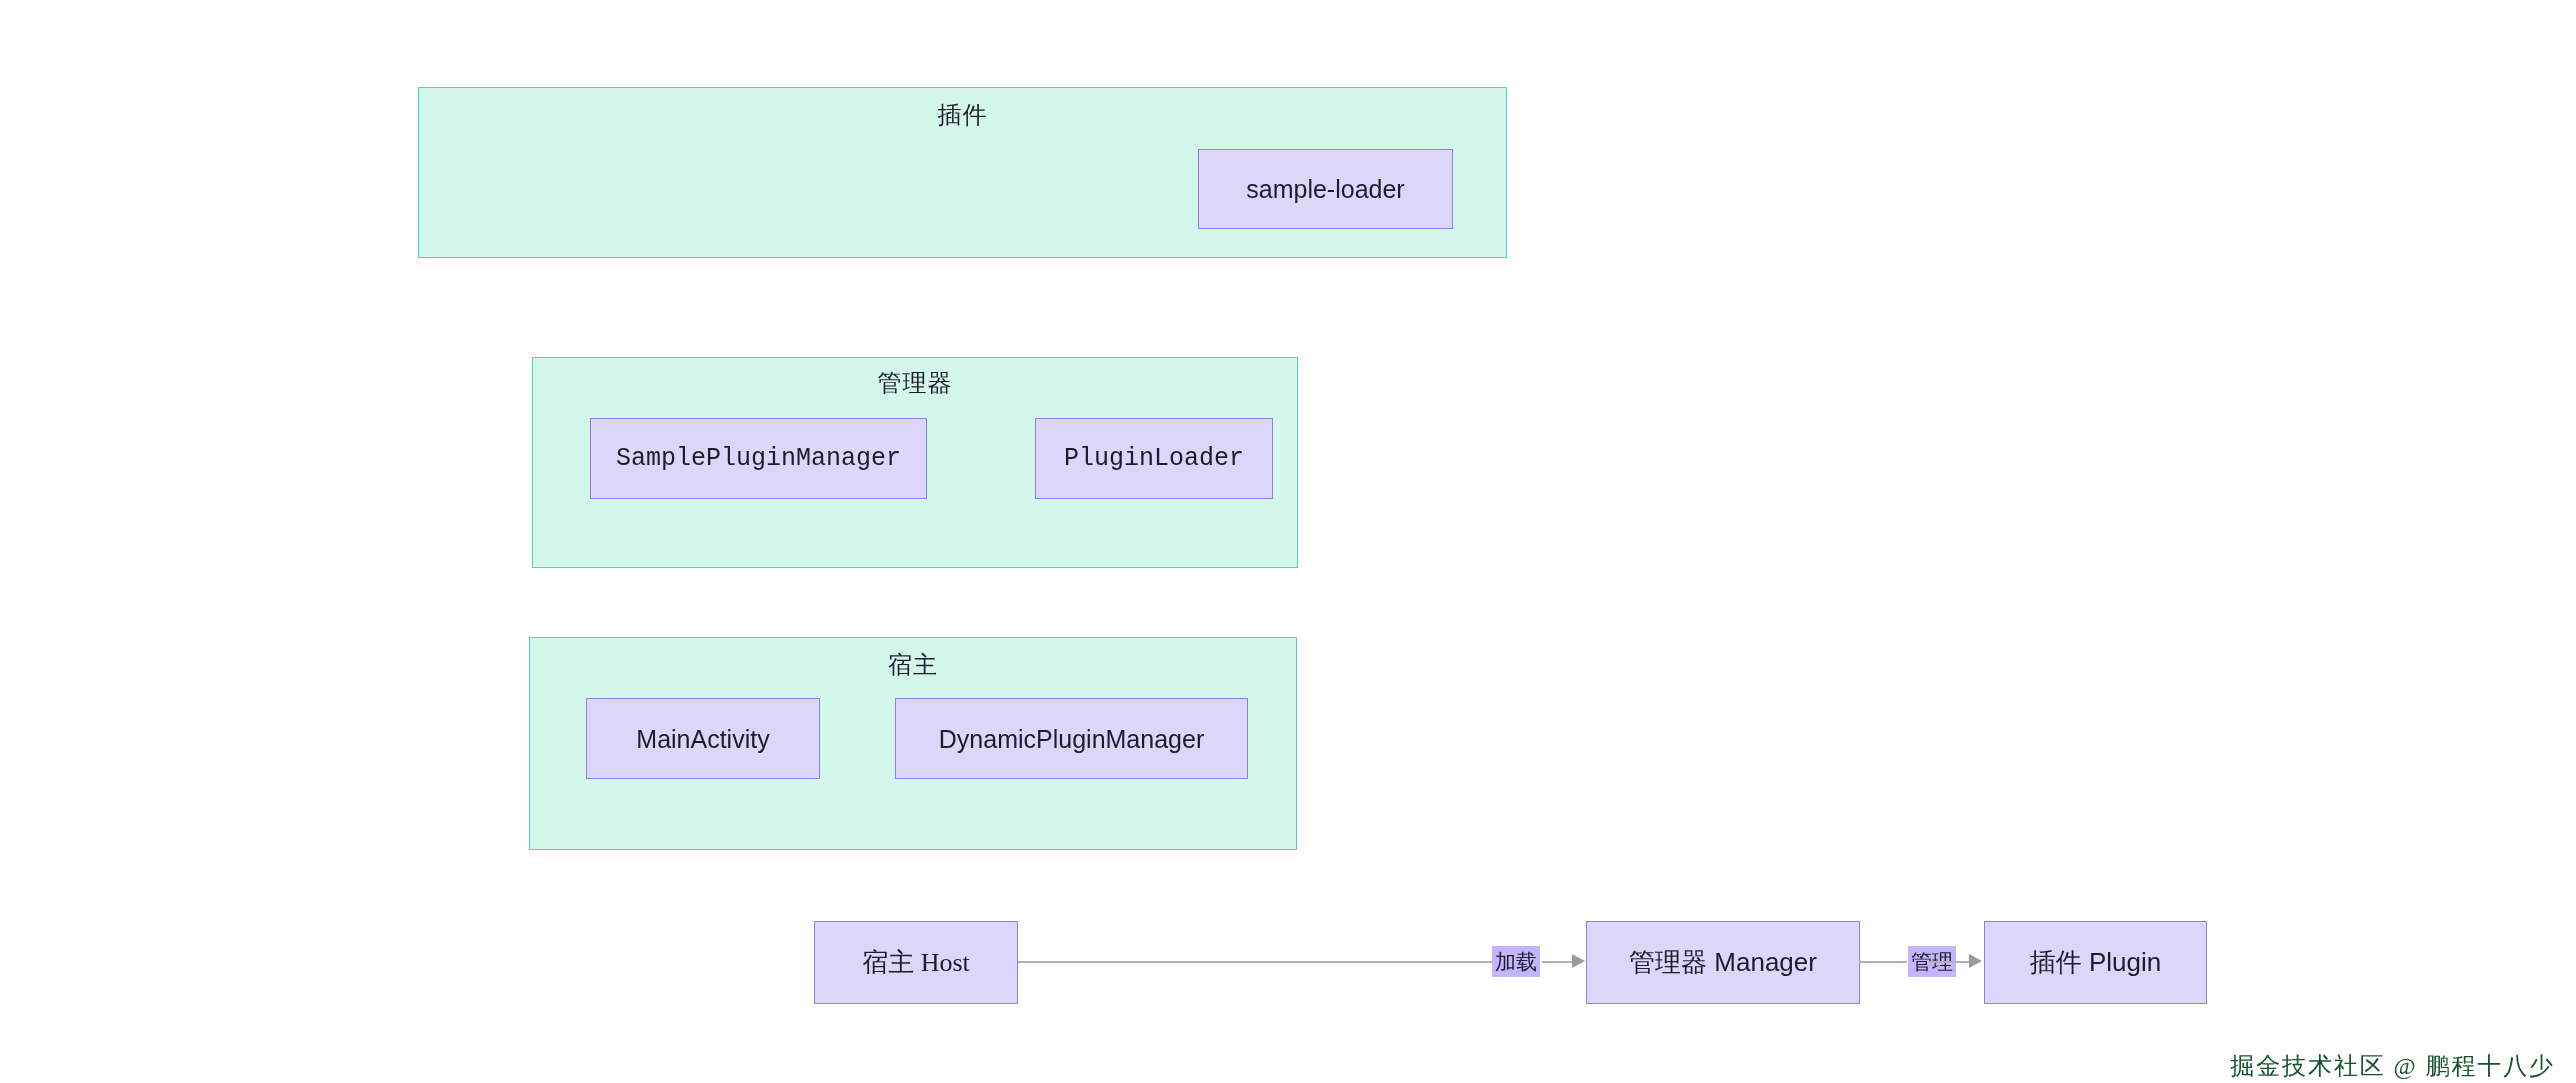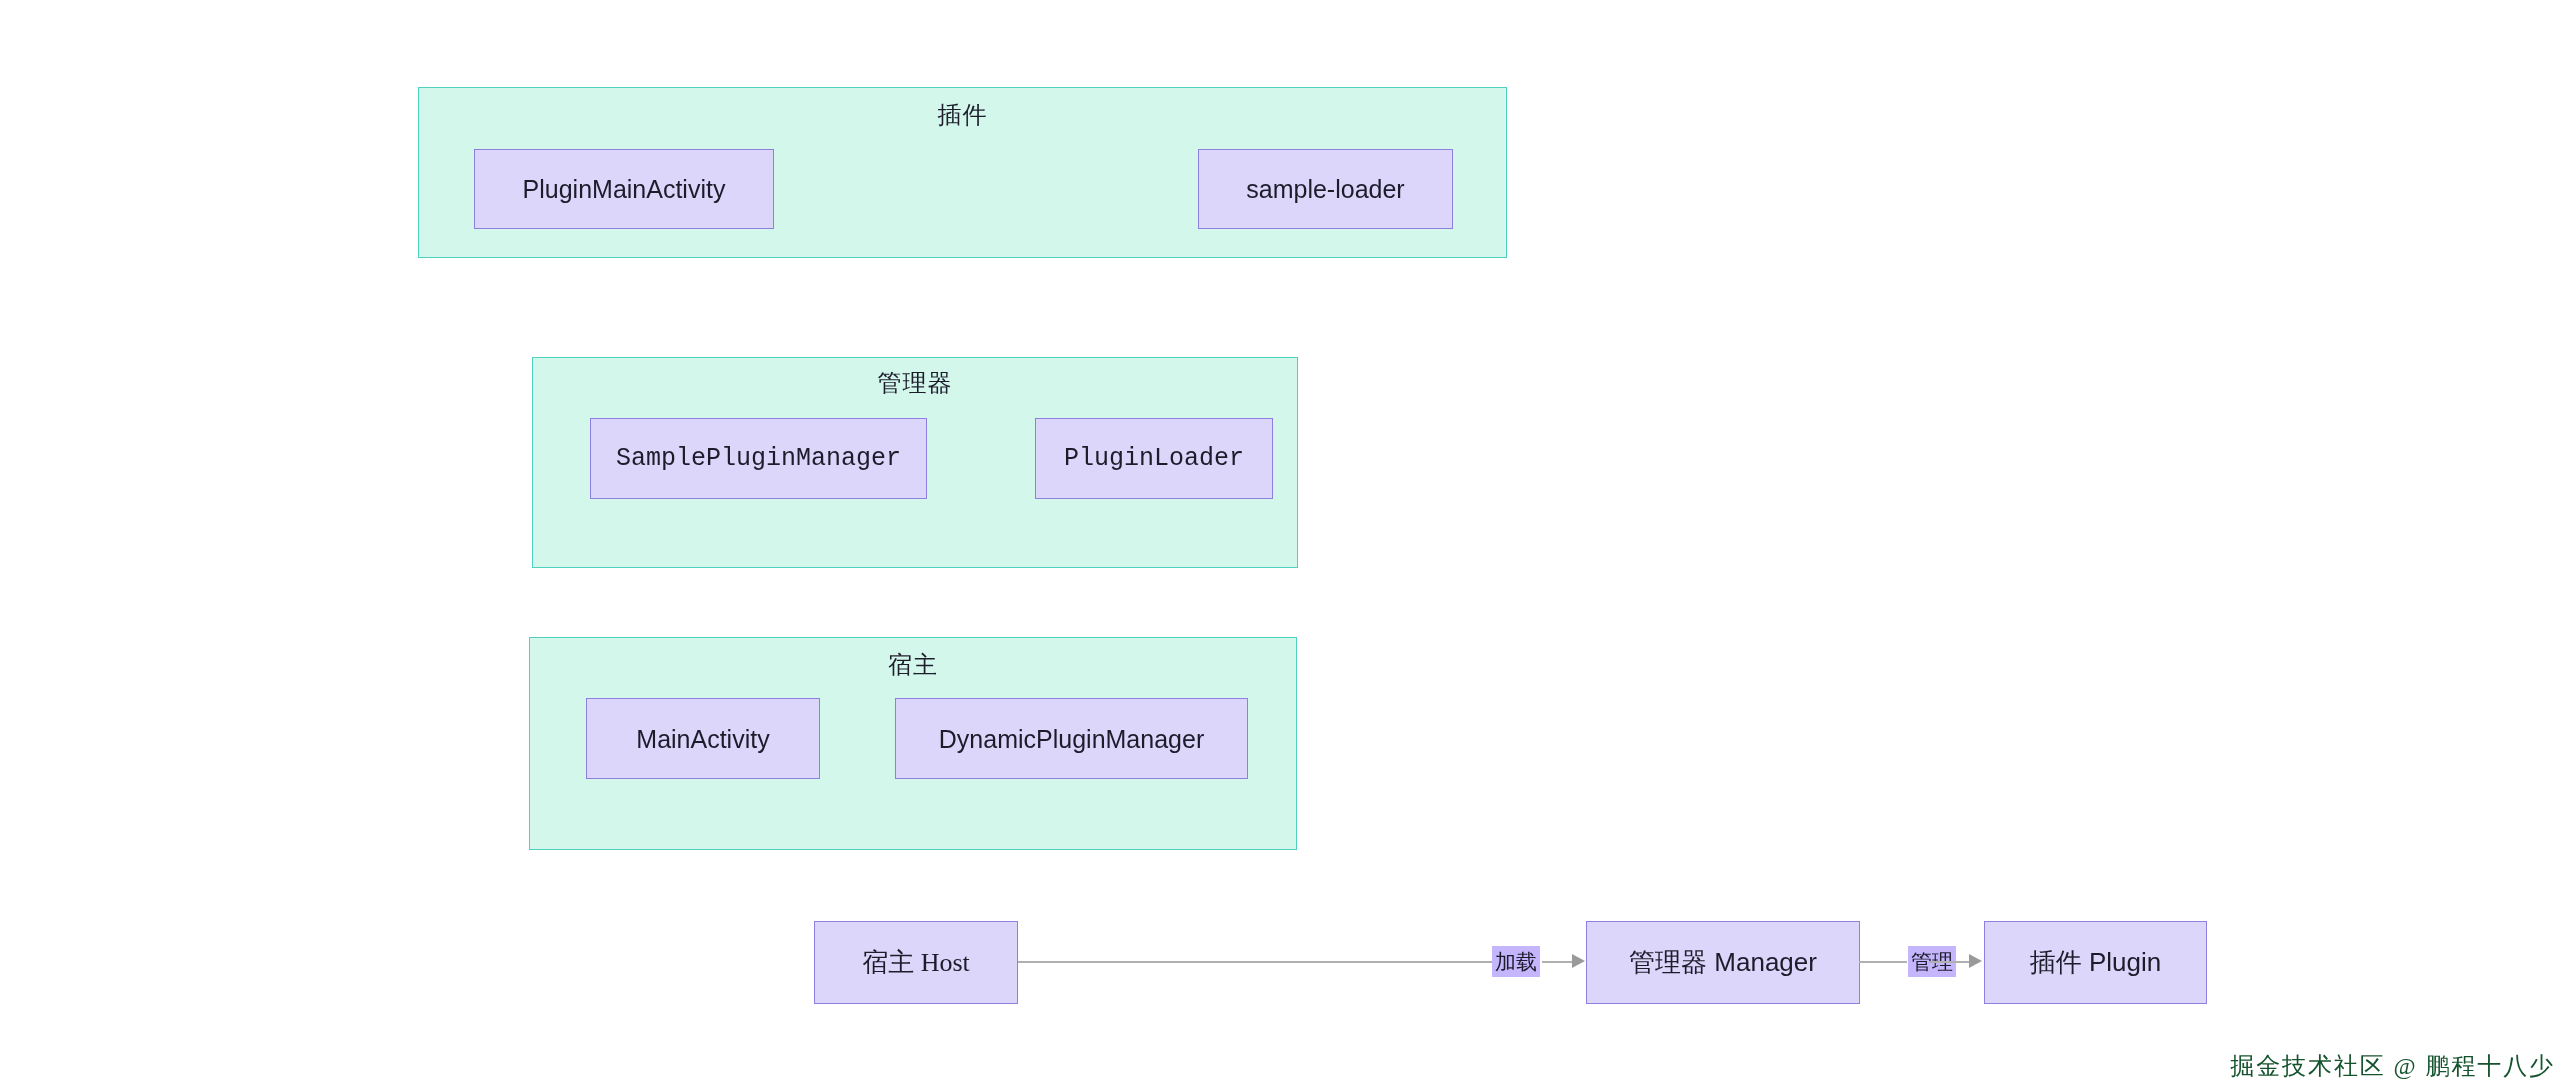--- a/index.html
+++ b/index.html
@@ -135,21 +135,20 @@
     letter-spacing: 1.9px;
     white-space: nowrap;
     font-family: Liberation Serif, serif;
   }
 </style>
 </head>
 <body>
 
 <div class="group" id="group-plugin">
   <div class="group-title">插件</div>
-  <div class="node" id="node-pluginmainactivity">PluginMainActivity</div>
   <div class="node" id="node-sample-loader">sample-loader</div>
 </div>
 
 <div class="group" id="group-manager">
   <div class="group-title">管理器</div>
   <div class="node" id="node-samplepluginmanager">SamplePluginManager</div>
   <div class="node" id="node-pluginloader">PluginLoader</div>
 </div>
 
 <div class="group" id="group-host">

